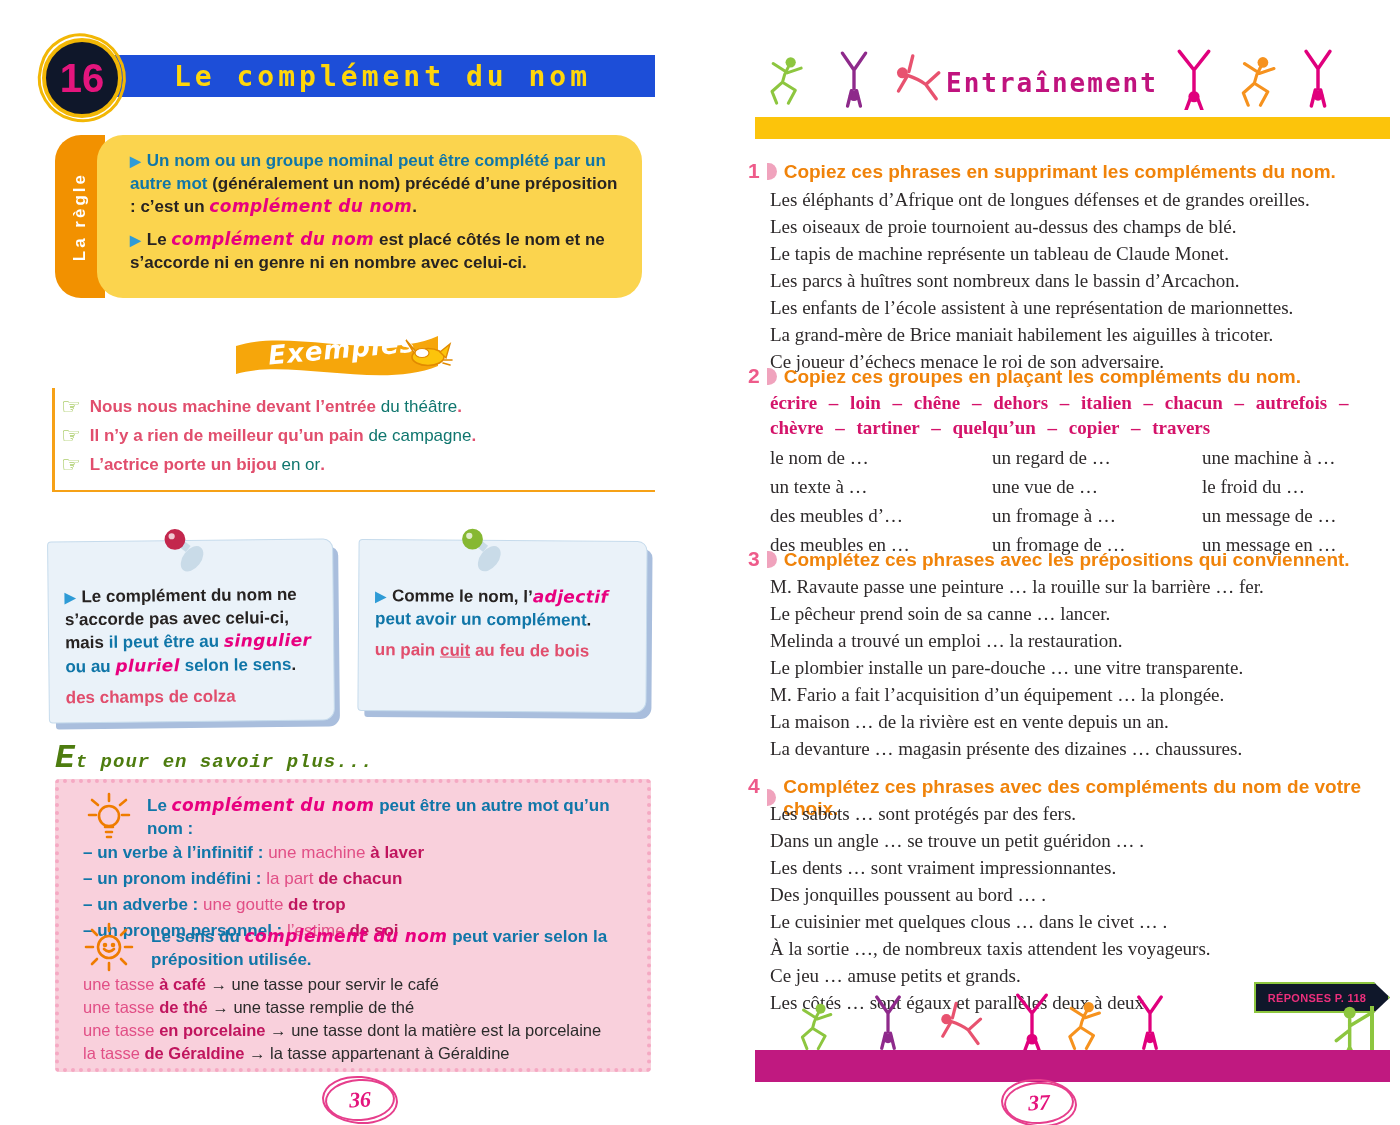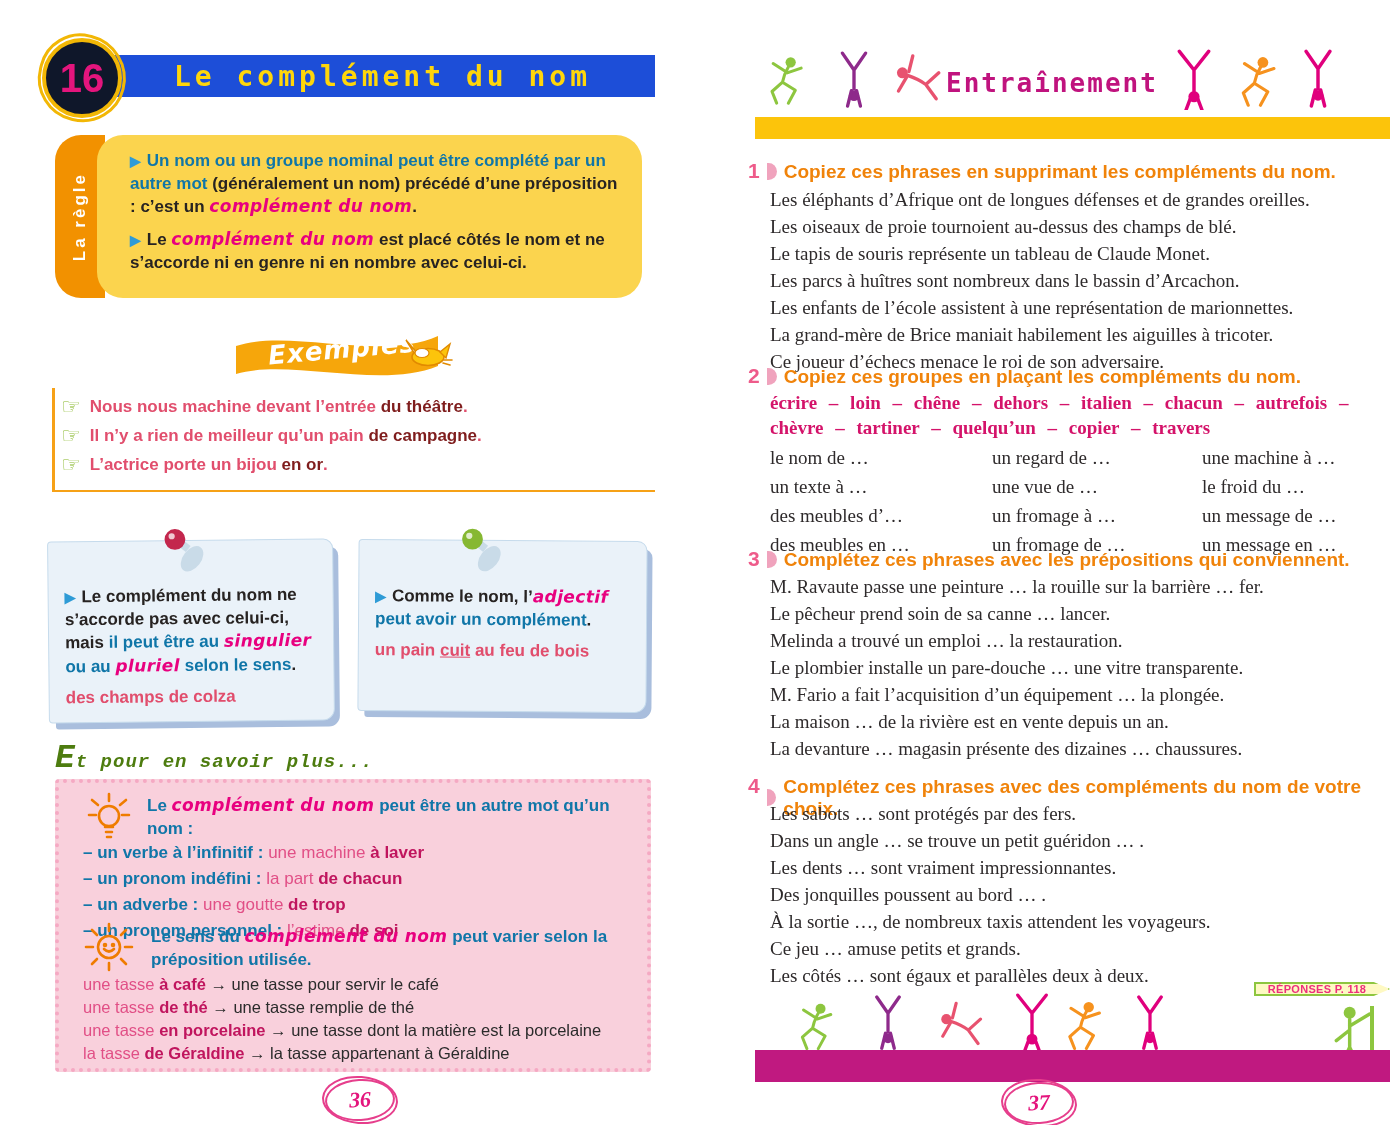--- a/index.html
+++ b/index.html
@@ -67,32 +67,32 @@
   .ex-head{position:absolute;display:flex;align-items:baseline;gap:7px;}
   .ex-num{color:#ee5b8a;font-weight:bold;font-size:21px;}
   .ex-bullet{width:10px;height:17px;background:#f0a3bd;border-radius:0 17px 17px 0;align-self:center;}
   .ex-title{color:#f0830a;font-weight:bold;font-size:19px;}
   .serif-lines{position:absolute;font-family:"Liberation Serif",serif;font-size:19px;line-height:27px;color:#2e2a2b;}
   .wordlist{position:absolute;font-family:"Liberation Serif",serif;font-weight:bold;font-size:19px;line-height:25px;
             color:#d4136a;word-spacing:7px;}
   .cols{position:absolute;display:grid;grid-template-columns:222px 210px 190px;font-family:"Liberation Serif",serif;
         font-size:19px;line-height:29px;color:#2e2a2b;}
 
-  .answers-sign{left:1254px;top:982px;width:136px;height:14px;background:#fef9c3;border:2px solid #8dc63f;
+  .answers-sign{left:1254px;top:982px;width:136px;height:31px;background:#0f172a;border:2px solid #8dc63f;
                 clip-path:polygon(0 0,88% 0,100% 50%,88% 100%,0 100%);display:flex;align-items:center;justify-content:center;box-sizing:border-box;}
   .answers-sign span{color:#ed2f7c;font-weight:bold;font-size:11px;letter-spacing:.3px;padding-right:10px;}
   .sign-post{left:1370px;top:1006px;width:4px;height:52px;background:#8dc63f;}
 
   
   .seg.blue{color:#1076a8;}
   .seg.blueb{color:#1076a8;font-weight:700;}
   .seg.black{color:#272322;}
   .seg.script{color:#e8007f;font-weight:bold;font-style:italic;font-family:"DejaVu Sans",sans-serif;letter-spacing:.4px;}
   .seg.pinkex{color:#e14e6d;font-weight:600;}
-  .seg.pinkexb{color:#7f1d1d;font-weight:700;}
+  .seg.pinkexb{color:#0f766e;font-weight:400;}
   .seg.pink{color:#e14f86;font-weight:400;}
   .seg.pinkb{color:#c0155e;font-weight:700;}
   .seg.dark{color:#2b2b2b;font-weight:400;}
   .seg.u{text-decoration:underline;}
 
   .fig{stroke-width:2.6;fill:none;stroke-linecap:round;stroke-linejoin:round;}
 </style>
 </head>
 <body>
 
@@ -264,21 +264,21 @@
 <div class="abs yellow-bar"></div>
 
 <div class="ex-head" style="left:748px;top:159px;">
   <span class="ex-num">1</span>
   <span class="ex-bullet"></span>
   <span class="ex-title">Copiez ces phrases en supprimant les compléments du nom.</span>
 </div>
 <div class="serif-lines" style="left:770px;top:186px;width:620px;">
   <div>Les éléphants d’Afrique ont de longues défenses et de grandes oreilles.</div>
   <div>Les oiseaux de proie tournoient au-dessus des champs de blé.</div>
-  <div>Le tapis de souris représente un tableau de Claude Monet.</div>
+  <div>Le tapis de machine représente un tableau de Claude Monet.</div>
   <div>Les parcs à huîtres sont nombreux dans le bassin d’Arcachon.</div>
   <div>Les enfants de l’école assistent à une représentation de marionnettes.</div>
   <div>La grand-mère de Brice maniait habilement les aiguilles à tricoter.</div>
   <div>Ce joueur d’échecs menace le roi de son adversaire.</div>
 </div>
 
 <div class="ex-head" style="left:748px;top:364px;">
   <span class="ex-num">2</span>
   <span class="ex-bullet"></span>
   <span class="ex-title">Copiez ces groupes en plaçant les compléments du nom.</span>
@@ -323,20 +323,21 @@
 <div class="ex-head" style="left:748px;top:774px;">
   <span class="ex-num">4</span>
   <span class="ex-bullet"></span>
   <span class="ex-title">Complétez ces phrases avec des compléments du nom de votre choix.</span>
 </div>
 <div class="serif-lines" style="left:770px;top:800px;width:620px;">
   <div>Les sabots … sont protégés par des fers.</div>
   <div>Dans un angle … se trouve un petit guéridon … .</div>
   <div>Les dents … sont vraiment impressionnantes.</div>
   <div>Des jonquilles poussent au bord … .</div>
+  <div>Le cuisinier met quelques clous … dans le civet … .</div>
   <div>À la sortie …, de nombreux taxis attendent les voyageurs.</div>
   <div>Ce jeu … amuse petits et grands.</div>
   <div>Les côtés … sont égaux et parallèles deux à deux.</div>
 </div>
 
 <div class="abs answers-sign">
   <span>RÉPONSES P. 118</span>
 </div>
 <div class="abs sign-post"></div>
 <span class="abs" style="left:1326px;top:1002px;color:#8dc63f;"><svg width="58" height="80" viewBox="0 0 40 60">

